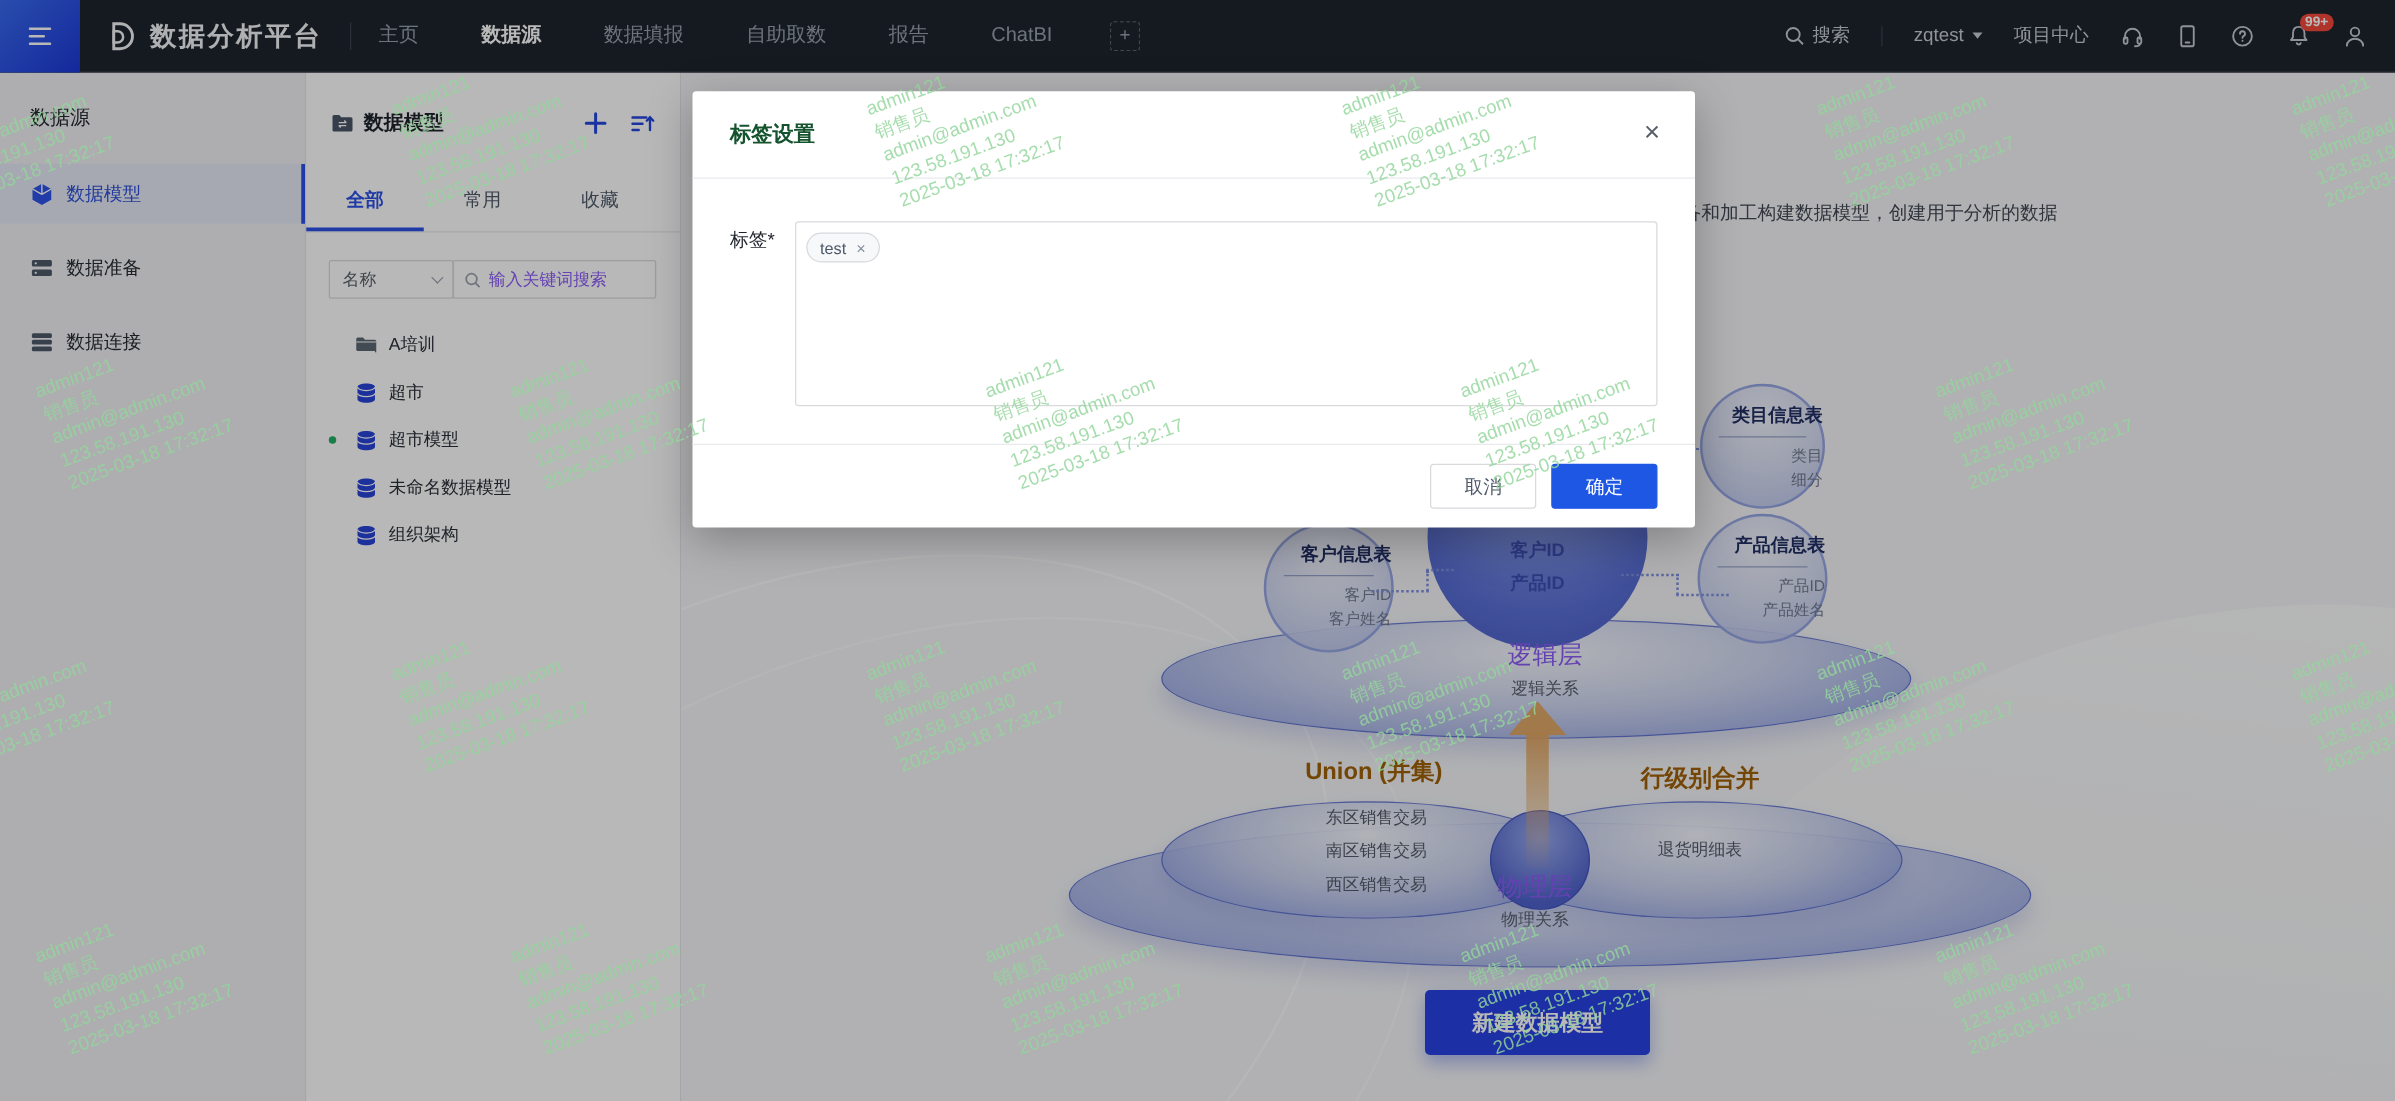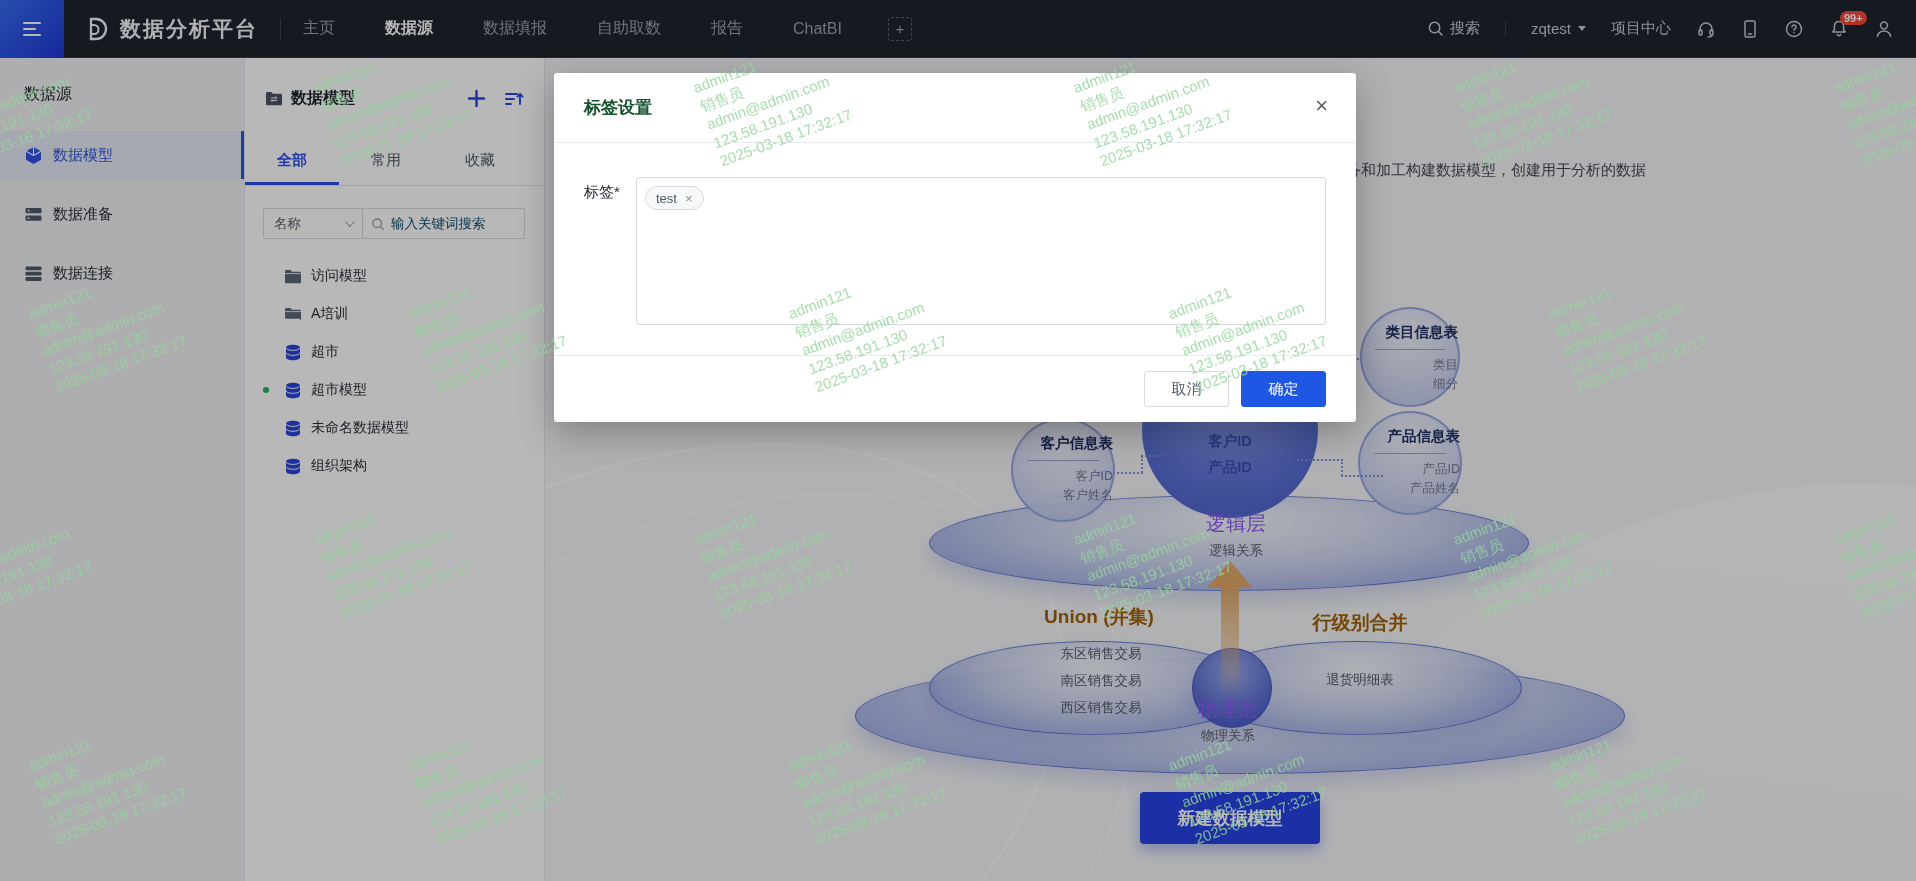--- a/index.html
+++ b/index.html
@@ -46,21 +46,21 @@
   .panel-title { margin-left:8px; font-size:16px; font-weight:700; color:#1d232b; }
   .ph-spacer { flex:1; }
   .ph-ico { margin-left:18px; cursor:pointer; display:flex; }
   .tabs { display:flex; margin-top:42px; border-bottom:1px solid #e7e8ec; }
   .tab { width:94px; text-align:center; font-size:15px; color:#4e5969; padding-bottom:12px; cursor:pointer; border-bottom:3px solid transparent; }
   .tab.active { color:var(--accent,#2c50e8); font-weight:700; border-bottom-color:var(--accent,#2c50e8); }
   .search-row { display:flex; margin:22px 18px 0 18px; }
   .sel { width:100px; height:31px; border:1px solid #d8dade; border-radius:2px; display:flex; align-items:center; padding:0 10px; font-size:13.5px; color:#5a6069; cursor:pointer; }
   .sel .chev { margin-left:auto; width:7px; height:7px; border-right:1.5px solid #9aa0aa; border-bottom:1.5px solid #9aa0aa; transform:rotate(45deg) translateY(-2px); }
   .kw-input { width:163px; height:31px; border:1px solid #d8dade; border-radius:2px; margin-left:-1px; display:flex; align-items:center; padding:0 8px; gap:6px; cursor:text; }
-  .kw-input span { font-size:13.5px; color:#0c4a6e; white-space:nowrap; overflow:hidden; }
+  .kw-input span { font-size:13.5px; color:#8b5cf6; white-space:nowrap; overflow:hidden; }
   .model-list { margin-top:18px; }
   .model-row { height:38px; display:flex; align-items:center; padding-left:18px; gap:9px; font-size:14px; color:#2a2f36; cursor:pointer; }
   .dot-slot { width:12px; flex:none; display:flex; align-items:center; }
   .gdot { width:6px; height:6px; border-radius:50%; background:#23b061; }
   .model-row svg { flex:none; }
 
   
   .main { flex:1; position:relative; background:#f5f6f8; overflow:hidden; }
   .deco { position:absolute; border-radius:50%; pointer-events:none; }
   .deco-a { left:-430px; top:430px; width:980px; height:620px; border:2px solid rgba(255,255,255,0.8); transform:rotate(-27deg); }
@@ -257,28 +257,20 @@
               <circle cx="8" cy="8" r="5.5"></circle>
               <line x1="12.2" y1="12.2" x2="16.3" y2="16.3"></line>
             </svg>
           <span>输入关键词搜索</span>
         </div>
       </div>
       <div class="model-list">
         <div class="model-row">
           <span class="dot-slot"></span>
           <svg width="18" height="15" viewBox="0 0 18 15">
-              <path d="M1 2.2 a1.2 1.2 0 0 1 1.2-1.2 h4.2 l1.6 1.8 h7.8 a1.2 1.2 0 0 1 1.2 1.2 v9 a1.2 1.2 0 0 1 -1.2 1.2 h-13.6 a1.2 1.2 0 0 1 -1.2 -1.2 z" fill="#5c6775"></path>
-              <path d="M1 4.6 h16" stroke="#fff" stroke-width="0.8"></path>
-            </svg>
-          <span>访问模型</span>
-        </div>
-        <div class="model-row">
-          <span class="dot-slot"></span>
-          <svg width="18" height="15" viewBox="0 0 18 15">
               <path d="M1 2.2 a1.2 1.2 0 0 1 1.2-1.2 h4.2 l1.6 1.8 h7.8 a1.2 1.2 0 0 1 1.2 1.2 v9 a1.2 1.2 0 0 1 -1.2 -1.2 h-13.6 a1.2 1.2 0 0 1 -1.2 -1.2 z" fill="#5c6775"></path>
               <path d="M1 4.6 h16" stroke="#fff" stroke-width="0.8"></path>
             </svg>
           <span>A培训</span>
         </div>
         <div class="model-row">
           <span class="dot-slot"></span>
           <svg width="18" height="17" viewBox="0 0 18 17">
               <path d="M2 3.6 C2 2 5.1 0.8 9 0.8 s7 1.2 7 2.8 v9.8 c0 1.6 -3.1 2.8 -7 2.8 s-7 -1.2 -7 -2.8 z" fill="#2945d9"></path>
               <path d="M2 3.6 c0 1.6 3.1 2.8 7 2.8 s7 -1.2 7 -2.8 M2 8.5 c0 1.6 3.1 2.8 7 2.8 s7 -1.2 7 -2.8" stroke="#fff" stroke-width="1" fill="none"></path>

